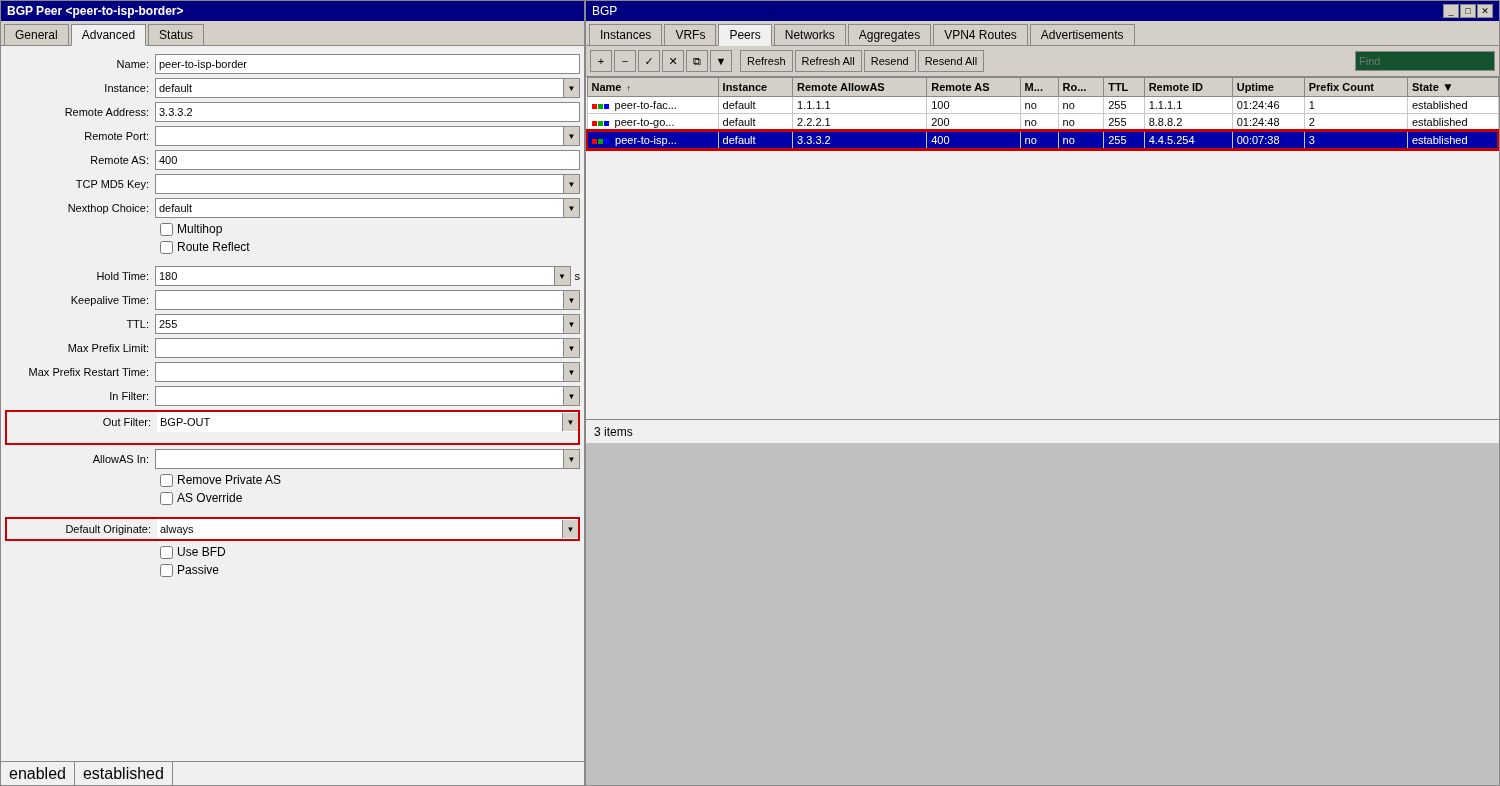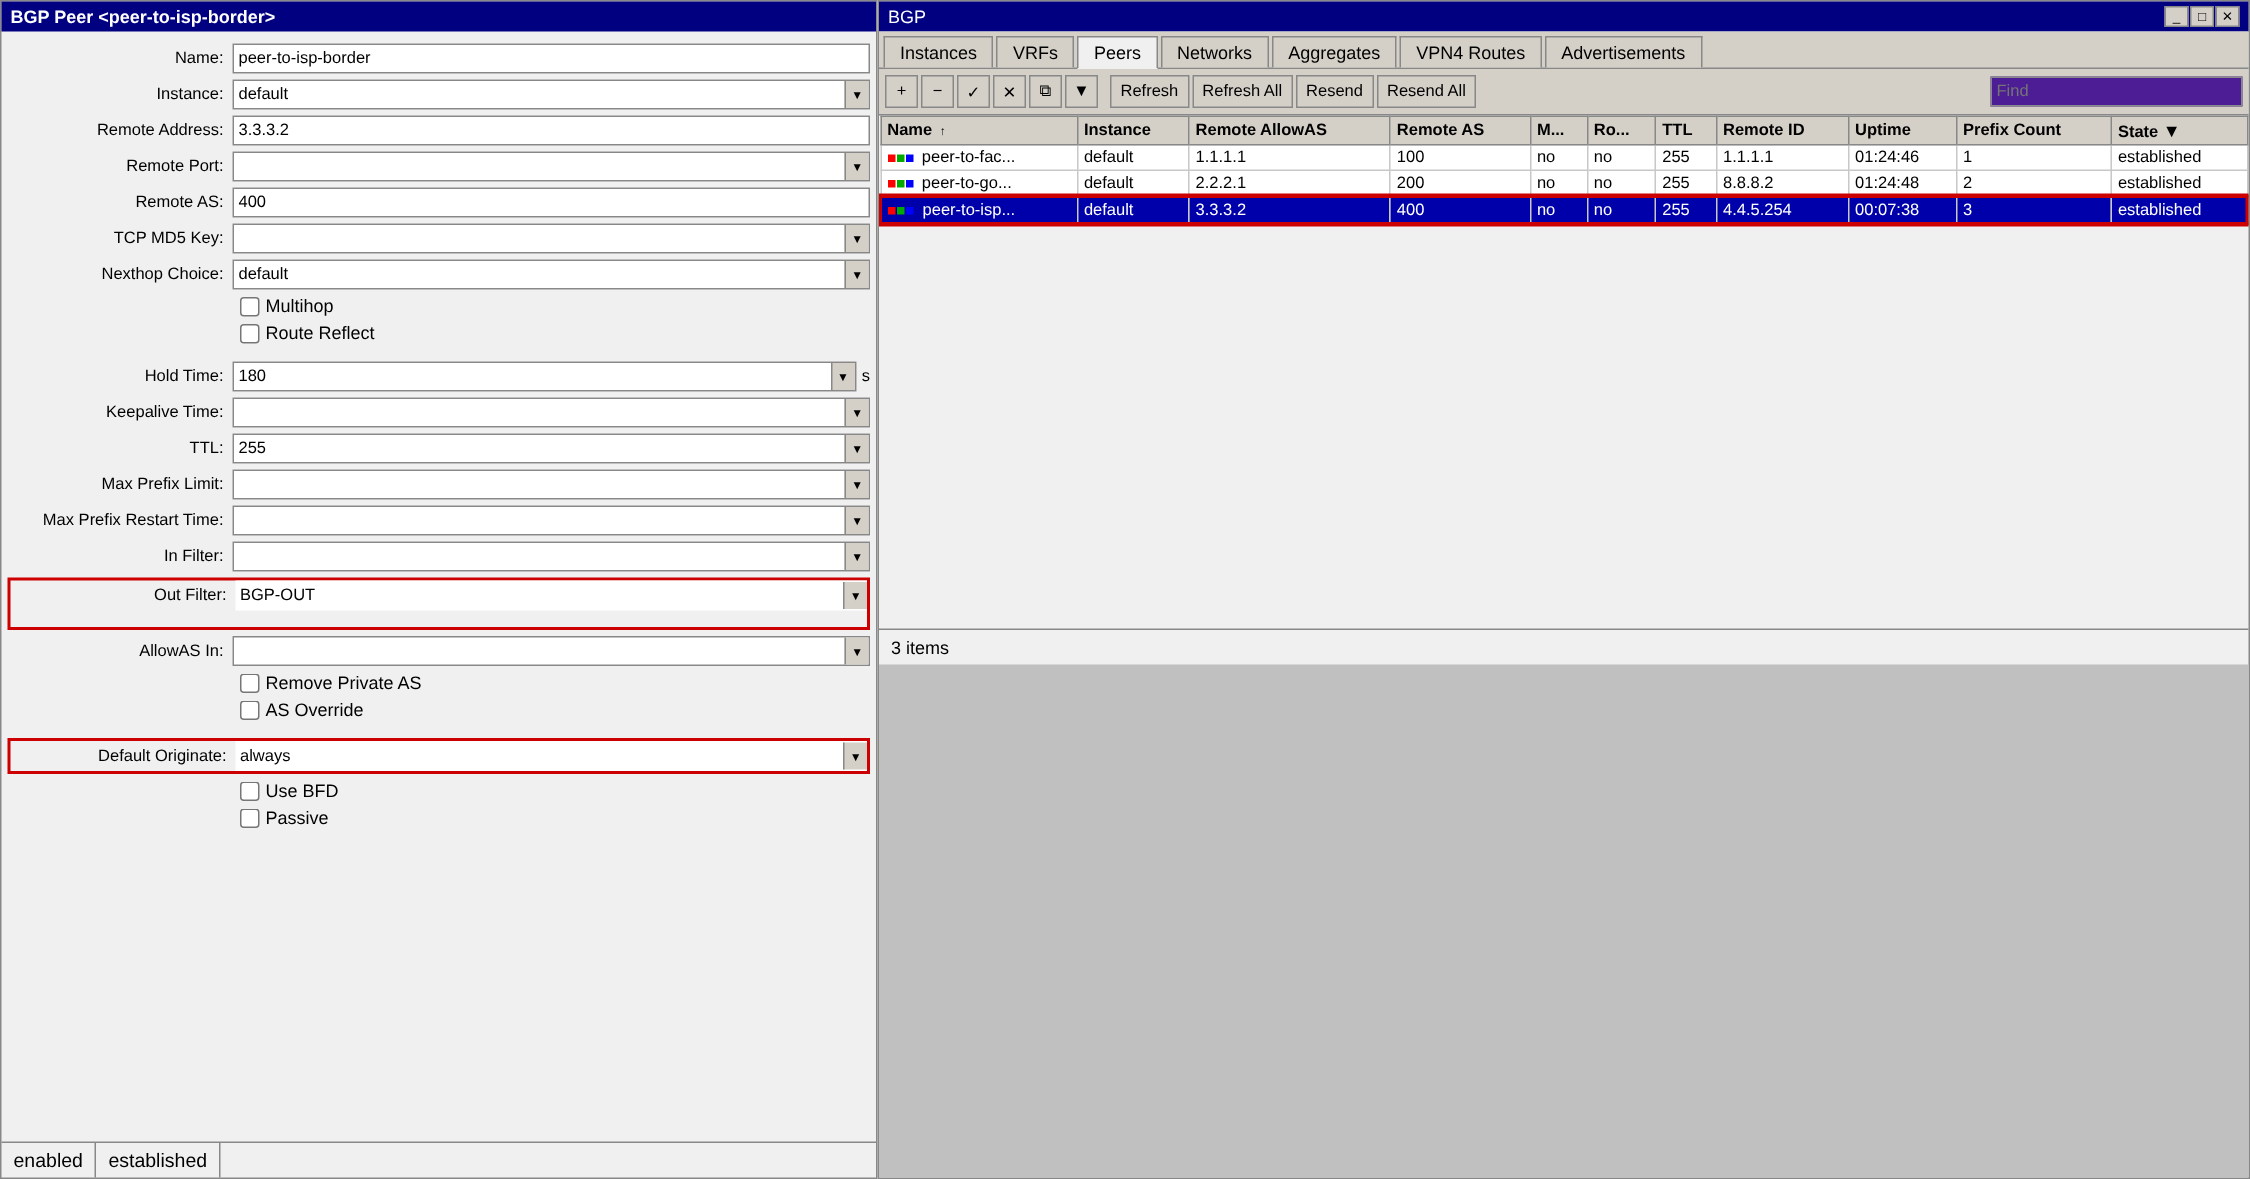--- a/index.html
+++ b/index.html
@@ -126,21 +126,21 @@
     .status-bar-left {
       display: flex;
       border-top: 1px solid #888;
       height: 24px;
       align-items: center;
     }
 
     .status-item {
       padding: 2px 8px;
       border-right: 1px solid #888;
-      font-size: 13px;
+      font-size: 16px;
       height: 100%;
       display: flex;
       align-items: center;
     }
 
     
     .right-panel {
       flex: 1;
       background: #f0f0f0;
       border: 1px solid #888;
@@ -237,24 +237,24 @@
 
     .toolbar-separator {
       width: 4px;
     }
 
     .toolbar-spacer {
       flex: 1;
     }
 
     .find-input {
-      width: 168px;
+      width: 140px;
       height: 20px;
       border: 1px solid #888;
-      background: #4c1d95;
+      background: #14532d;
       padding: 1px 3px;
       font-size: 11px;
       color: #aaa;
     }
 
     .table-container {
       flex: 1;
       overflow: auto;
     }
 
@@ -316,20 +316,31 @@
     }
   </style>
 </head>
 <body>
 
 <div class="left-panel">
   <div class="window-titlebar">
     <span>BGP Peer &lt;peer-to-isp-border&gt;</span>
   </div>
 
+  <div class="tabs-row">
+    <div class="tab">
+      <span>General</span>
+    </div>
+    <div class="tab active">
+      <span>Advanced</span>
+    </div>
+    <div class="tab">
+      <span>Status</span>
+    </div>
+  </div>
 
   <div class="form-area">
 
     <div class="form-row">
       <div class="form-label">Name:</div>
       <input class="form-input" value="peer-to-isp-border" style="">
     </div>
 
     <div class="form-row">
       <div class="form-label">Instance:</div>

